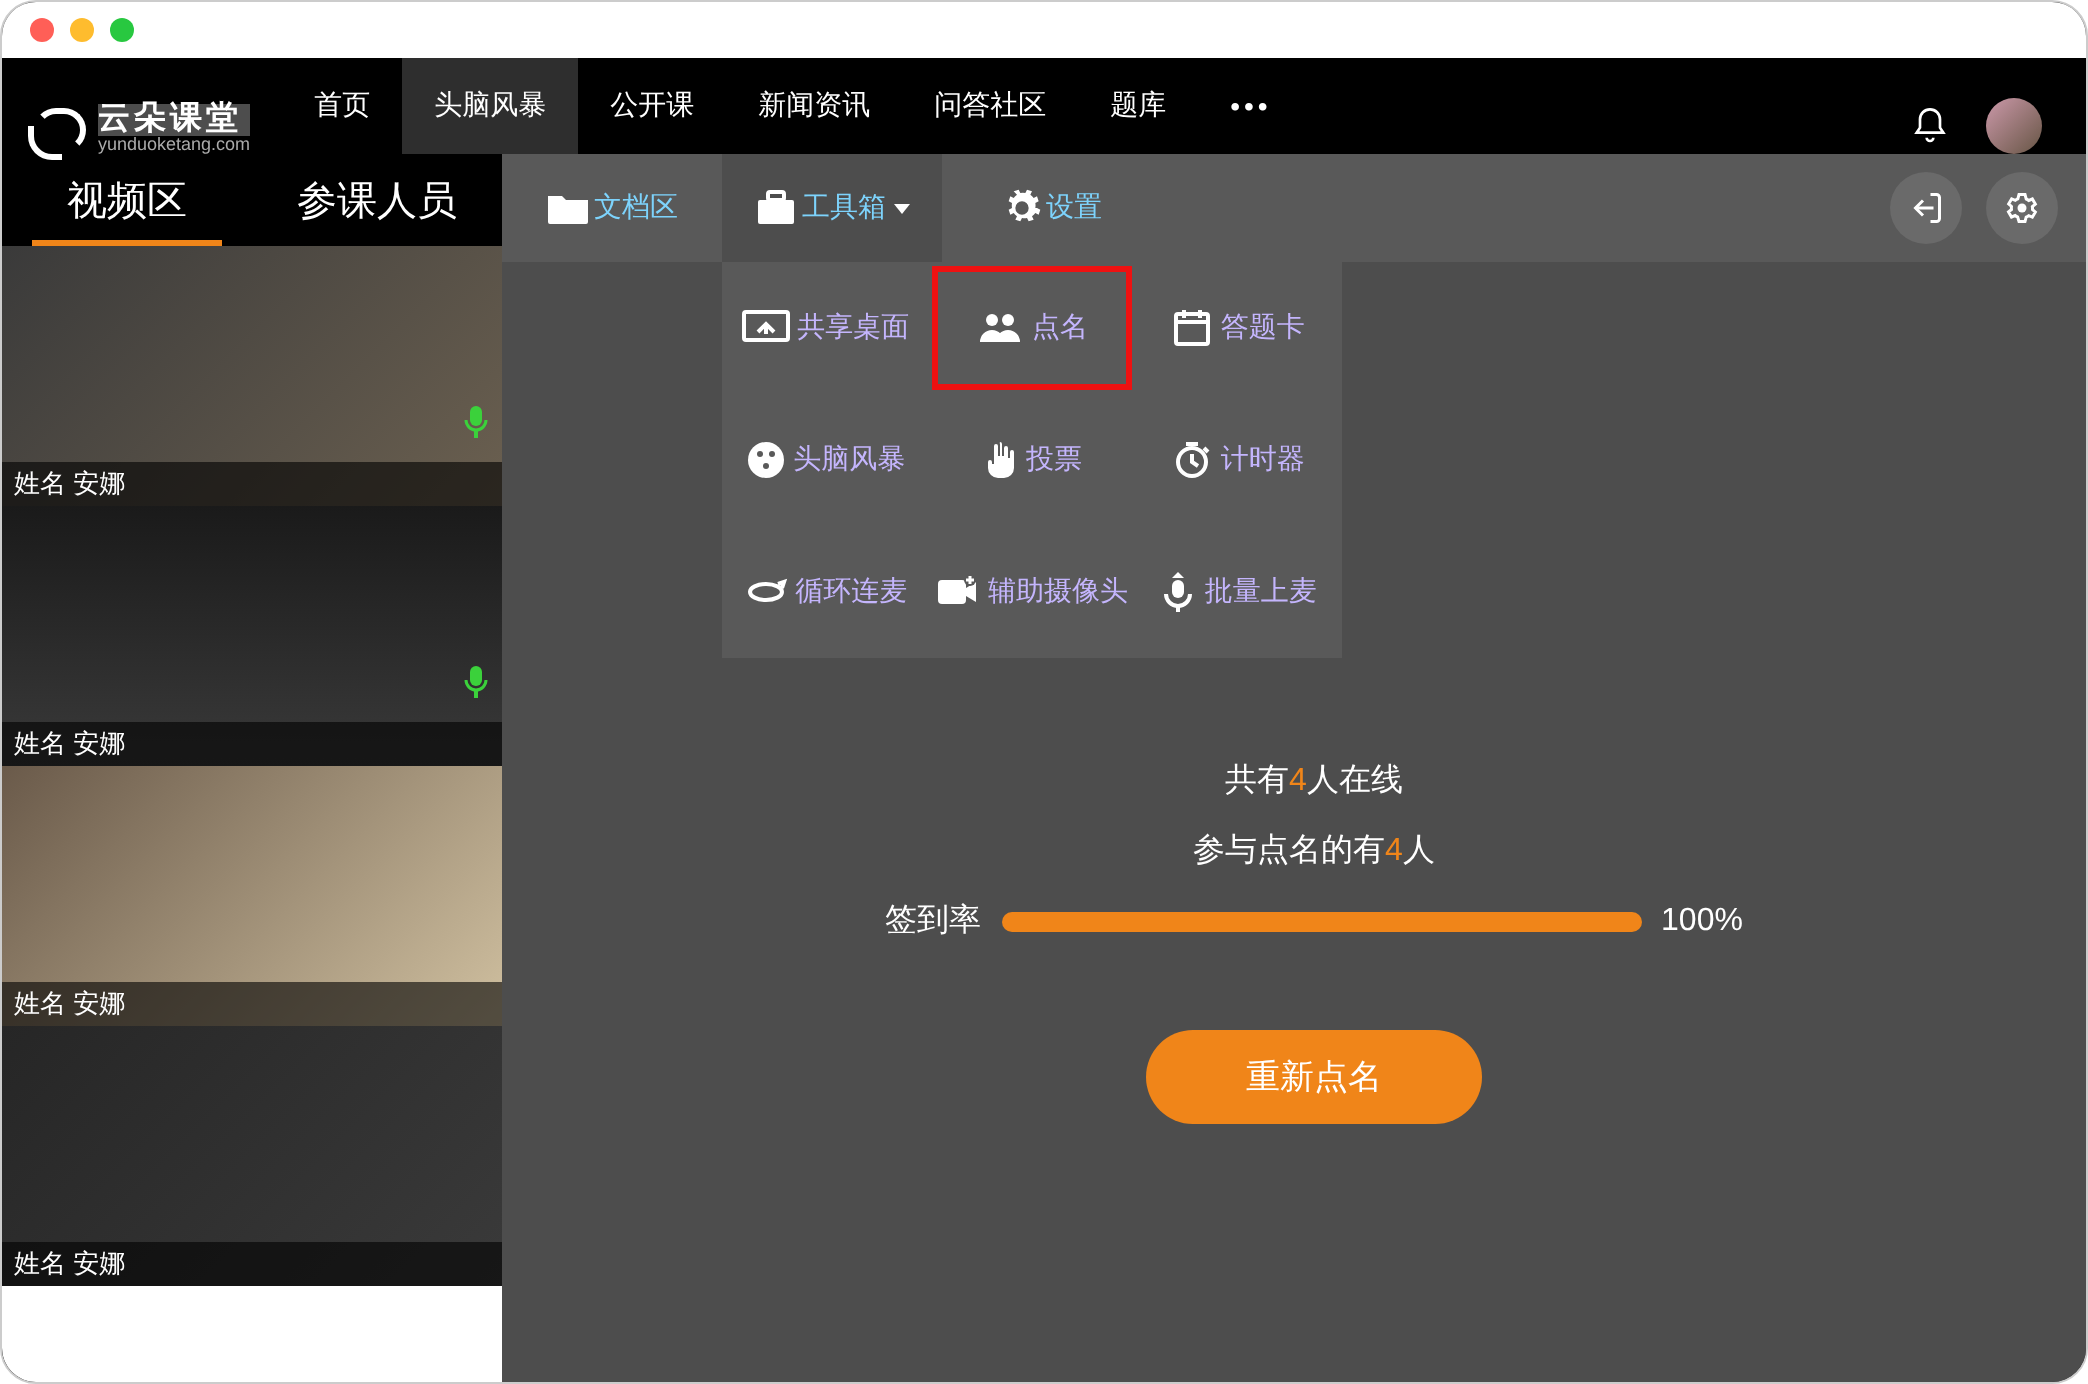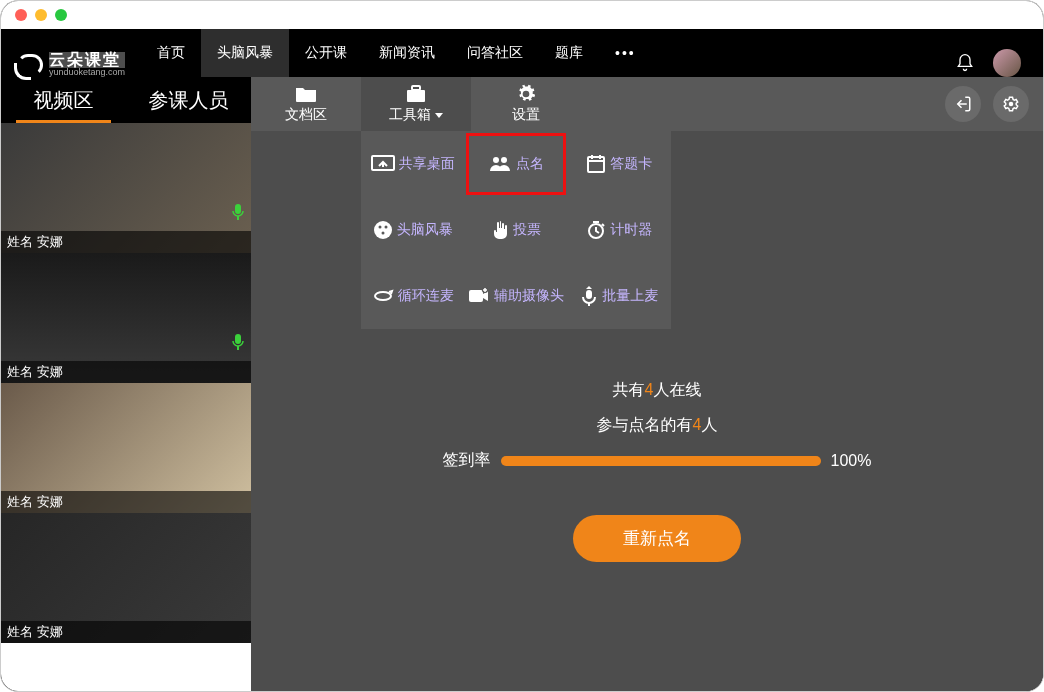--- a/index.html
+++ b/index.html
@@ -57,22 +57,22 @@
   .name-overlay {
     position: absolute; left: 0; bottom: 0; right: 0; height: 22px;
     background: rgba(0,0,0,0.6); color: #fff; font-size: 13px; padding: 2px 6px;
   }
   .mic-icon { position: absolute; right: 6px; bottom: 28px; color: #3bd13b; }
   .main { flex: 1; display: flex; flex-direction: column; background: #4d4d4d; position: relative; }
   .toolbar {
     height: 54px; background: #595959; display: flex; align-items: center;
   }
   .toolbtn {
-    width: 110px; height: 54px; display: flex; flex-direction: column; align-items: center;
-    justify-content: center; color: #ffffff; font-size: 14px; gap: 2px; cursor: pointer;
+    width: 110px; height: 54px; display: flex; flex-direction: row; align-items: center;
+    justify-content: center; color: #7dd3fc; font-size: 14px; gap: 2px; cursor: pointer;
   }
   .toolbtn.active { background: #4d4d4d; }
   .toolbtn .icn { height: 20px; display: flex; align-items: center; justify-content: center; }
   .toolbtn .lbl { display: flex; align-items: center; gap: 4px; }
   .caret-down {
     width: 0; height: 0; border-left: 4px solid transparent; border-right: 4px solid transparent;
     border-top: 5px solid #fff; display: inline-block;
   }
   .toolbar-right { margin-left: auto; display: flex; gap: 12px; padding-right: 14px; }
   .circ-btn {

